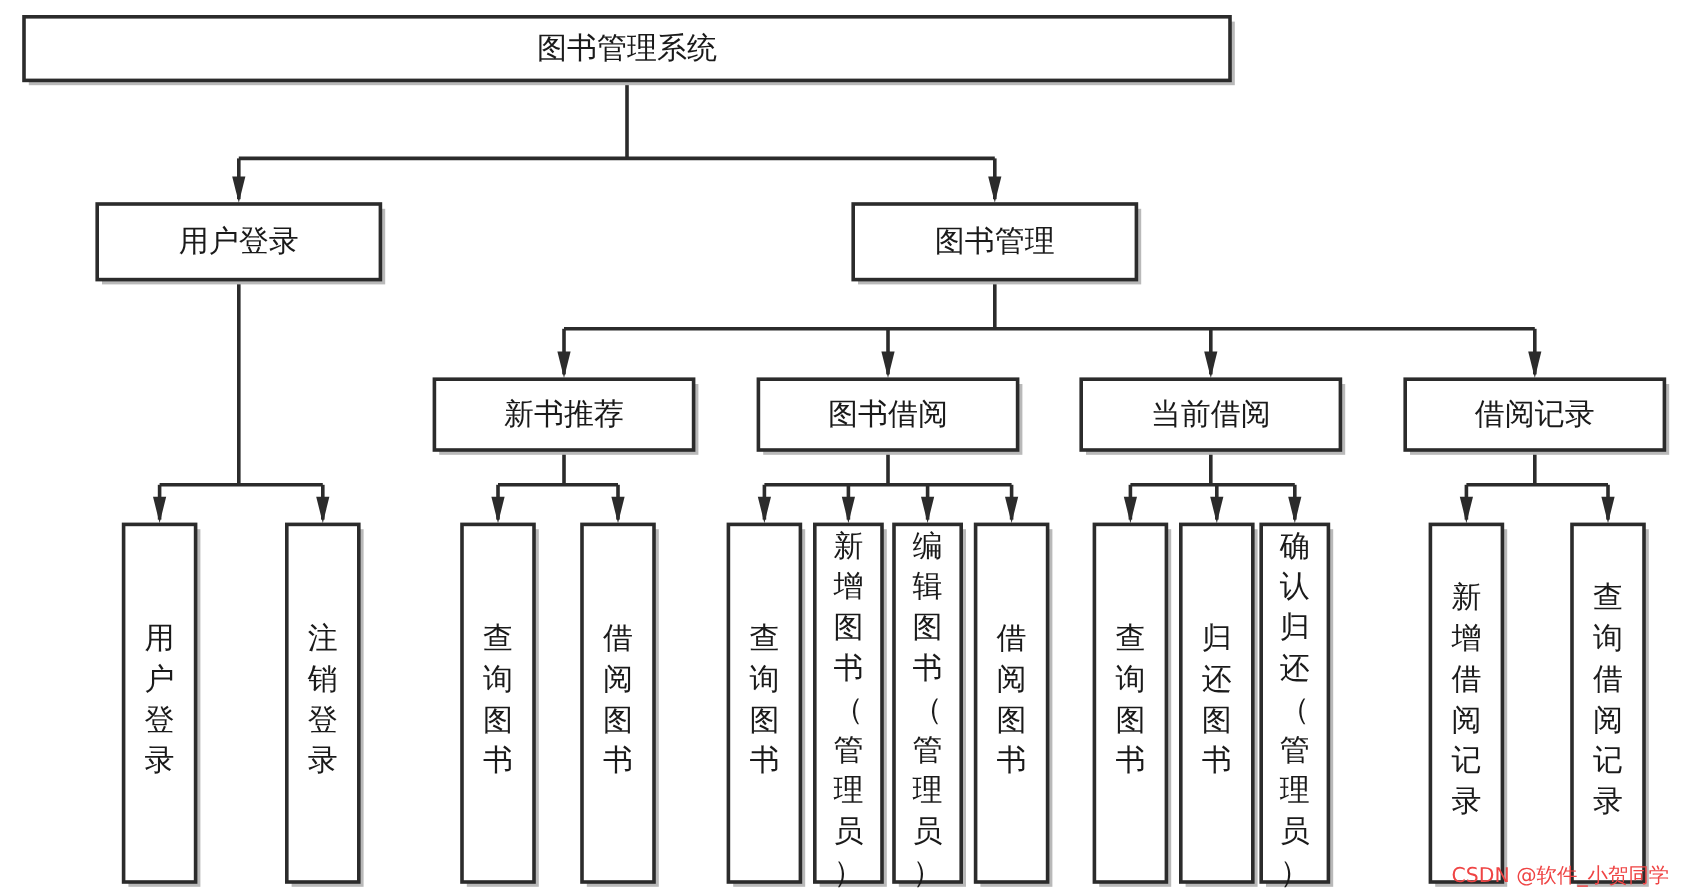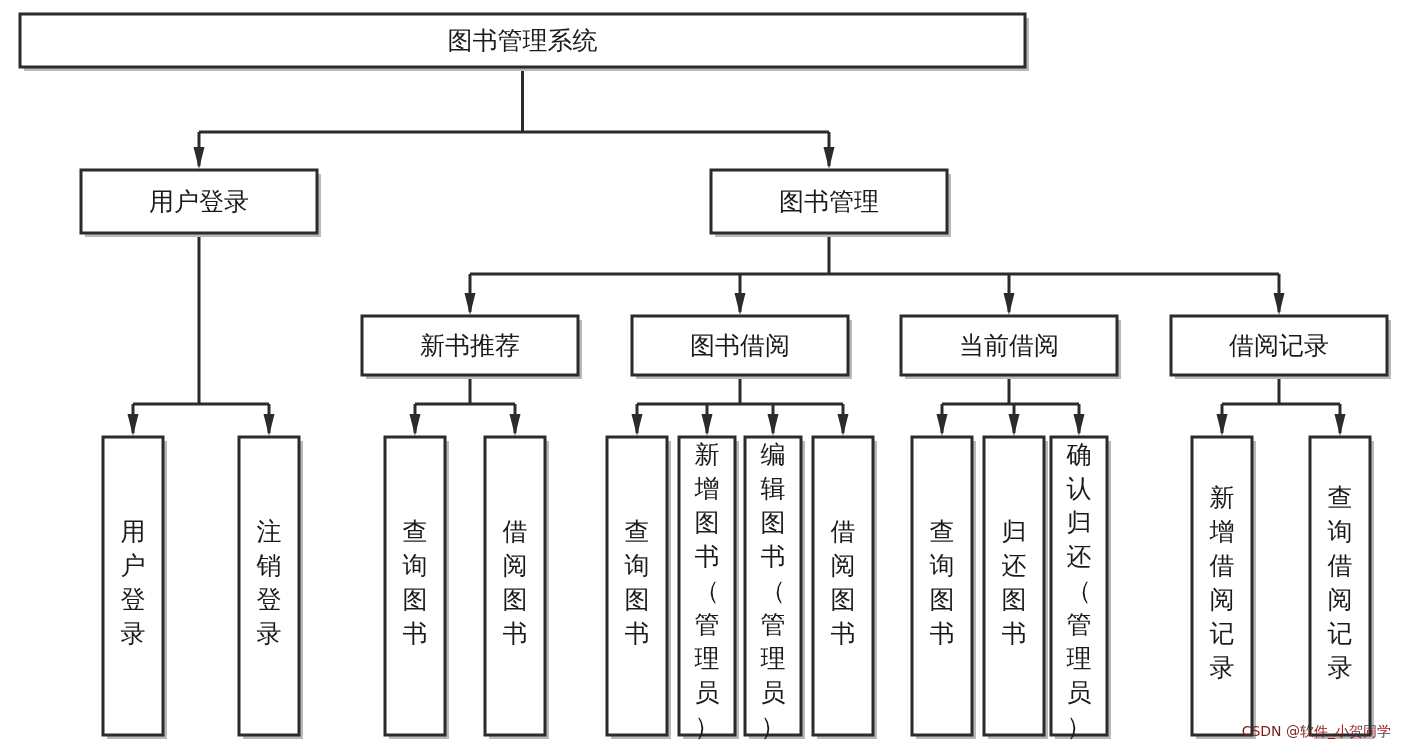--- a/index.html
+++ b/index.html
@@ -42,22 +42,22 @@
     font-size: 25px;
     fill: #1a1a1a;
     text-anchor: middle;
     dominant-baseline: middle;
   }
   .watermark {
     position: absolute;
     right: 14px;
     bottom: 6px;
     font-family: "DejaVu Sans", "Liberation Sans", sans-serif;
-    font-size: 14px;
-    color: #7f1d1d;
+    font-size: 17px;
+    color: #ef4444;
     white-space: nowrap;
     pointer-events: none;
   }
 </style>
 </head>
 <body>
 
 <svg id="diagram" viewBox="0 0 1405 747" xmlns="http://www.w3.org/2000/svg">
   <g id="edge-layer">
       <g>

